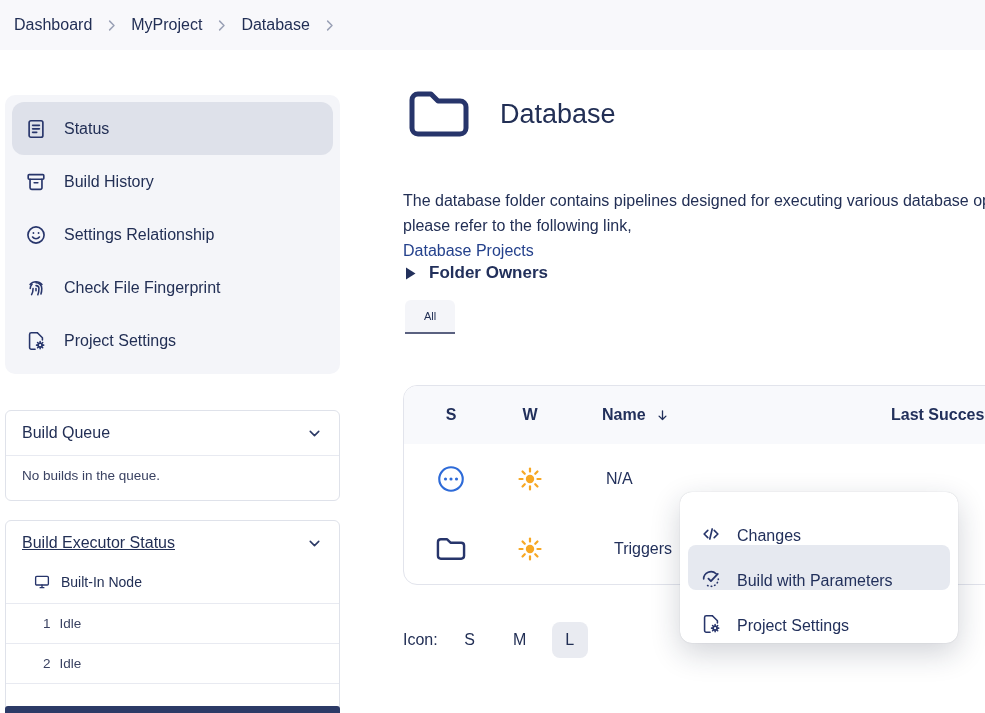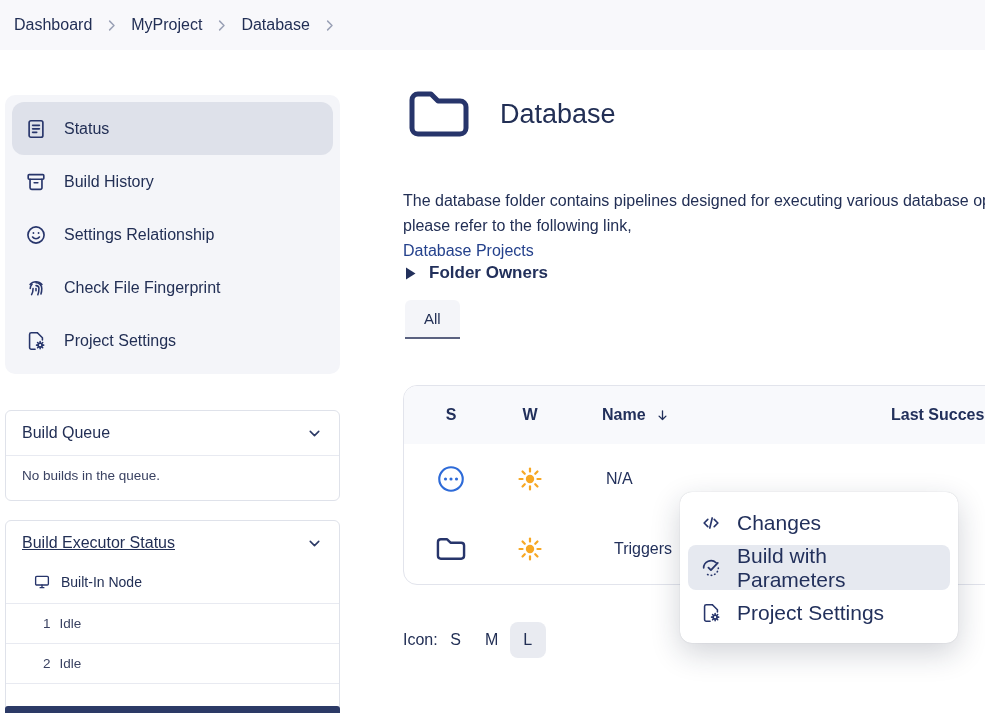--- a/index.html
+++ b/index.html
@@ -80,21 +80,21 @@
 
   .folder-owners {
     position:absolute; left:405px; top:263px;
     display:flex; align-items:center; gap:13px; cursor:pointer;
   }
   .folder-owners-label { font-size:17px; font-weight:700; color:#22305b; }
   .tri { display:flex; }
 
   .tab-all {
     position:absolute; left:405px; top:300px;
-    padding:10px 19px; font-size:15px; color:#222f55;
+    padding:10px 19px; font-size:11px; color:#222f55;
     background:#f4f5f9; border-bottom:2px solid #5a6180;
     border-radius:6px 6px 0 0; cursor:pointer;
   }
 
   .jtable {
     position:absolute; left:403px; top:385px; width:760px;
     background:#ffffff; border:1px solid #e2e4ec; border-radius:14px;
     overflow:hidden;
   }
   .trow { display:flex; align-items:center; }
@@ -111,39 +111,39 @@
     margin-left:-14px; padding:8px 12px 8px 18px;
     cursor:pointer; color:#222f55;
   }
   .plain-name { margin-left:12px; }
   .blue-icon { color:#2e6bd8; }
   .sun { color:#f7a723; }
   .small-folder { color:#27356b; }
 
   .icon-size-row {
     position:absolute; left:403px; top:622px; height:36px;
-    display:flex; align-items:center; gap:0; font-size:16px; color:#222f55;
+    display:flex; align-items:center; gap:14px; font-size:16px; color:#222f55;
   }
   .size-opt {
     width:36px; height:36px; display:flex; align-items:center; justify-content:center;
     border-radius:8px; cursor:pointer;
   }
   .size-opt.selected { background:#e9ebf1; }
 
   
   .context-menu {
     position:absolute; left:680px; top:492px; width:278px;
     background:#ffffff; border-radius:12px; padding:8px;
     box-shadow:0 10px 30px rgba(27,34,61,.20), 0 0 1px rgba(27,34,61,.25);
     z-index:10;
   }
   .menu-item {
-    display:flex; align-items:center; gap:15px;
+    display:flex; align-items:flex-end; gap:15px;
     height:45px; padding:0 12px; border-radius:8px;
-    font-size:21px; color:#22305b; cursor:pointer;
+    font-size:16px; color:#22305b; cursor:pointer;
   }
   .menu-item.highlighted { background:#e6e9f0; }
   .menu-icon { color:#27356b; flex:none; display:flex; }
 </style>
 </head>
 <body>
 
 <div class="breadcrumb-bar">
   <span class="crumb">Dashboard</span>
   <span class="crumb-sep">

